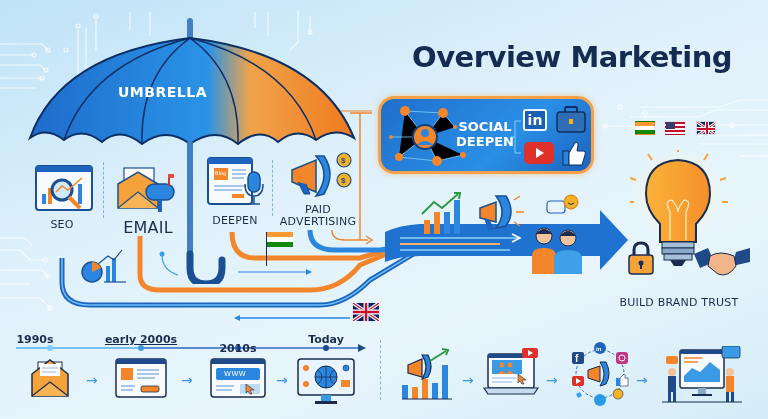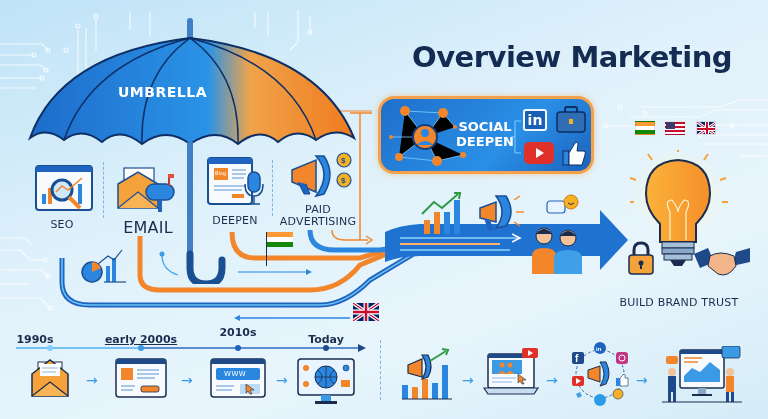--- a/index.html
+++ b/index.html
@@ -346,21 +346,21 @@
   <path d="M16 8 H360" stroke="#2a6ec4" stroke-width="1.5"></path>
   <path d="M16 8 H140" stroke="#7fd0ff" stroke-width="1.5"></path>
   <path d="M358 4 L366 8 L358 12 Z" fill="#1e4a8a"></path>
   <circle cx="50" cy="8" r="3" fill="#7fd0ff"></circle>
     <circle cx="141" cy="8" r="3" fill="#3a9ae6"></circle>
     <circle cx="238" cy="8" r="3" fill="#1e63c0"></circle>
     <circle cx="326" cy="8" r="3" fill="#1e4a8a"></circle>
 </svg>
 <div class="abs tl-label" style="left:5px;top:333px;width:60px;">1990s</div>
 <div class="abs tl-label" style="left:101px;top:333px;width:80px;text-decoration:underline;">early 2000s</div>
-<div class="abs tl-label" style="left:208px;top:326px;width:60px;">2010s</div>
+<div class="abs tl-label" style="left:208px;top:342px;width:60px;">2010s</div>
 <div class="abs tl-label" style="left:296px;top:333px;width:60px;">Today</div>
 
 <svg class="abs" style="left:30px;top:358px" width="42" height="40">
   <rect x="8" y="4" width="24" height="20" fill="#fff" stroke="#1a2d4f" stroke-width="1"></rect>
   <path d="M2 16 L20 2 L38 16 V38 H2 Z" fill="#f6a23a" stroke="#1a2d4f" stroke-width="1.5"></path>
   <path d="M2 38 L20 24 L38 38" stroke="#1a2d4f" stroke-width="1.2" fill="#f8b454"></path>
   <rect x="10" y="6" width="20" height="12" fill="#fff"></rect>
   <path d="M12 10 H28 M12 14 H26" stroke="#8fb6de" stroke-width="1"></path>
 </svg>
 <span class="abs" style="left:86px;top:372px;color:#3a9ae6;font-size:14px;">→</span>

